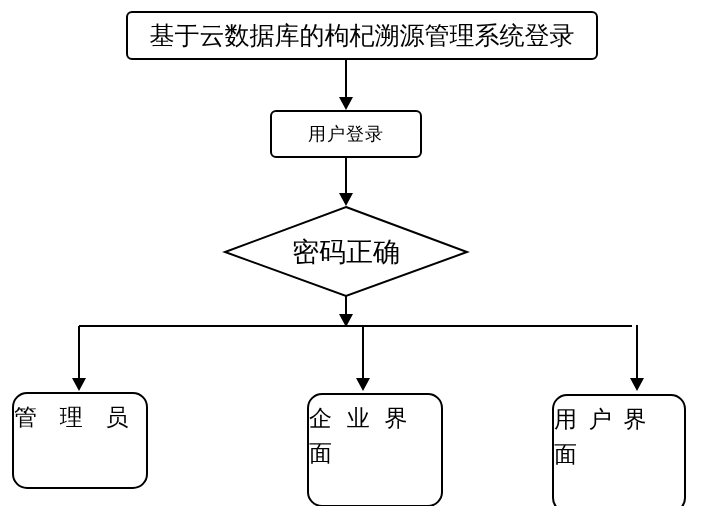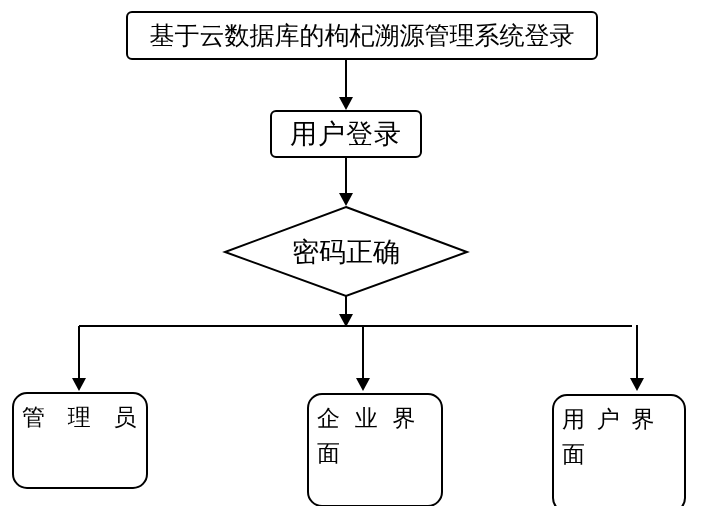--- a/index.html
+++ b/index.html
@@ -53,34 +53,34 @@
     align-items: center;
     justify-content: center;
     text-align: center;
   }
   .node-title {
     left: 126px; top: 11px; width: 472px; height: 49px;
     font-size: 25px;
   }
   .node-login {
     left: 270px; top: 110px; width: 152px; height: 48px;
-    font-size: 27px;
+    font-size: 18px;
     letter-spacing: 1px;
   }
   .decision-label {
     position: absolute;
     left: 246px; top: 237px; width: 200px;
     text-align: center;
     font-size: 27px;
     line-height: 30px;
   }
   .node-bottom {
     font-size: 23px;
     line-height: 35px;
-    padding: 6px 8px;
+    padding: 6px 0;
   }
   .node-admin {
     left: 12px; top: 392px; width: 136px; height: 97px;
     word-spacing: 17px;
   }
   .node-enterprise {
     left: 307px; top: 393px; width: 136px; height: 114px;
     word-spacing: 9px;
   }
   .node-user {

